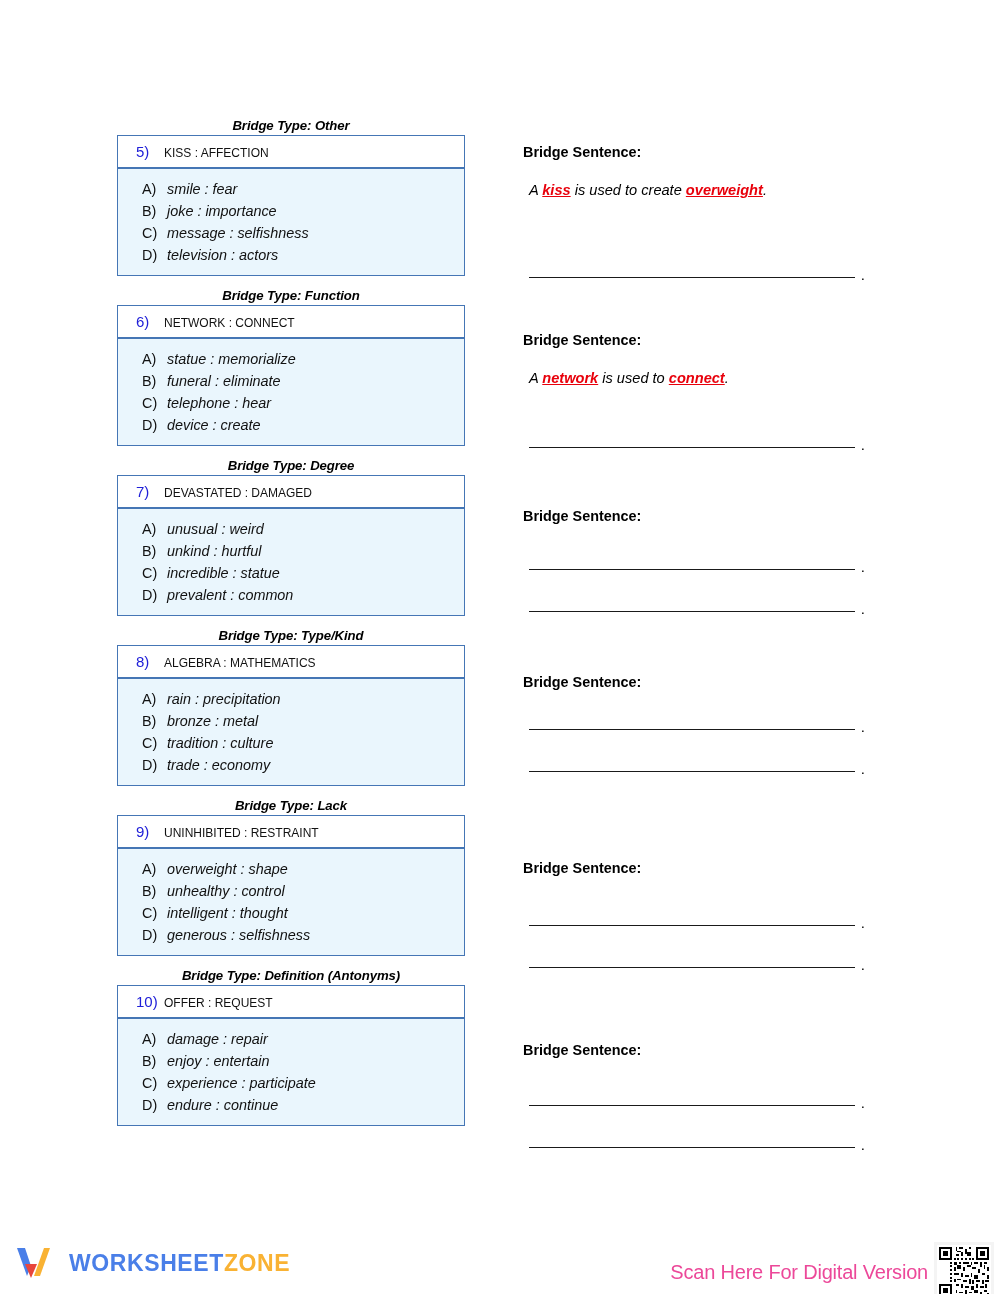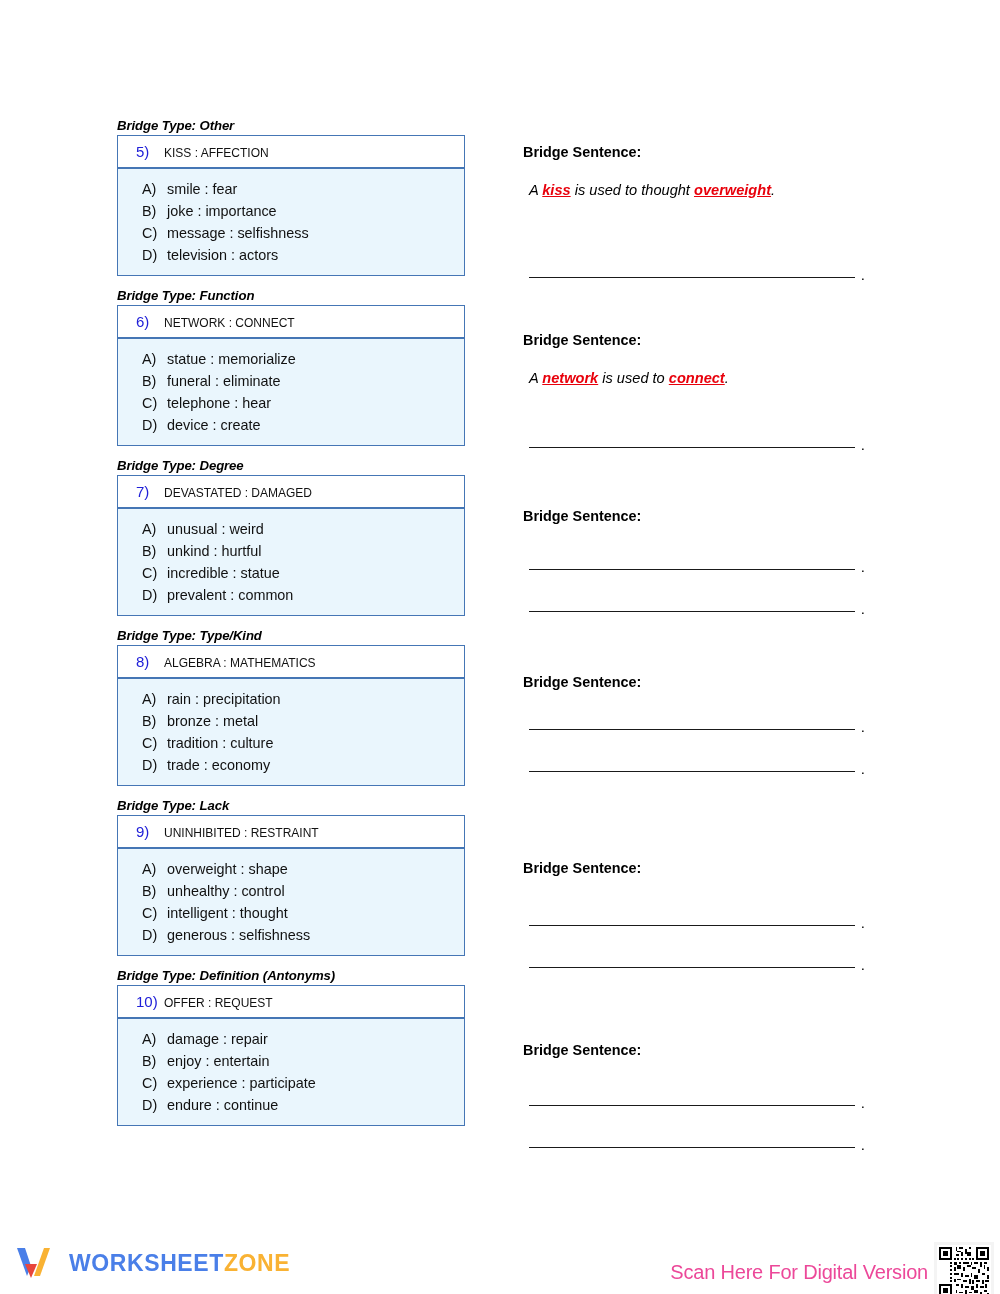--- a/index.html
+++ b/index.html
@@ -26,20 +26,21 @@
 
   .question-block { margin-bottom: 12px; }
 
   .bridge-type-label {
     font-size: 13.2px;
     font-weight: bold;
     font-style: italic;
     color: #000000;
     margin-bottom: 2px;
     letter-spacing: -0.1px;
+    text-align: center;
   }
 
   .question-card {
     border: 1.5px solid #4576b5;
     background: #ffffff;
     box-sizing: border-box;
   }
 
   .question-head {
     background: #ffffff;
@@ -74,20 +75,21 @@
     width: 49px;
     padding-left: 24px;
     box-sizing: border-box;
     flex: none;
     font-size: 14.4px;
     color: #111111;
   }
   .opt-text {
     font-size: 14.4px;
     color: #111111;
+    font-style: italic;
   }
 
   
   #answers-column {
     position: absolute;
     left: 523px;
     top: 118px;
     width: 400px;
   }
   .answer-block { position: absolute; left: 0; width: 400px; }
@@ -347,21 +349,21 @@
             <span class="opt-text">endure : continue</span>
           </div>
         </div>
       </div>
     </div>
   </div>
 
 <div id="answers-column">
     <div class="answer-block" style="top: 26px;">
       <div class="answer-title">Bridge Sentence:</div>
-      <div class="example-sentence"><span>A </span><span class="hl">kiss</span><span> is used to thought </span><span class="hl">overweight</span><span>.</span></div>
+      <div class="example-sentence"><span>A </span><span class="hl">kiss</span><span> is used to create </span><span class="hl">overweight</span><span>.</span></div>
       <div class="blank-line" style="position: absolute; top: 118px;">
         <div class="rule"></div>
         <span class="period">.</span>
       </div>
     </div>
     <div class="answer-block" style="top: 214px;">
       <div class="answer-title">Bridge Sentence:</div>
       <div class="example-sentence"><span>A </span><span class="hl">network</span><span> is used to </span><span class="hl">connect</span><span>.</span></div>
       <div class="blank-line" style="position: absolute; top: 100px;">
         <div class="rule"></div>

